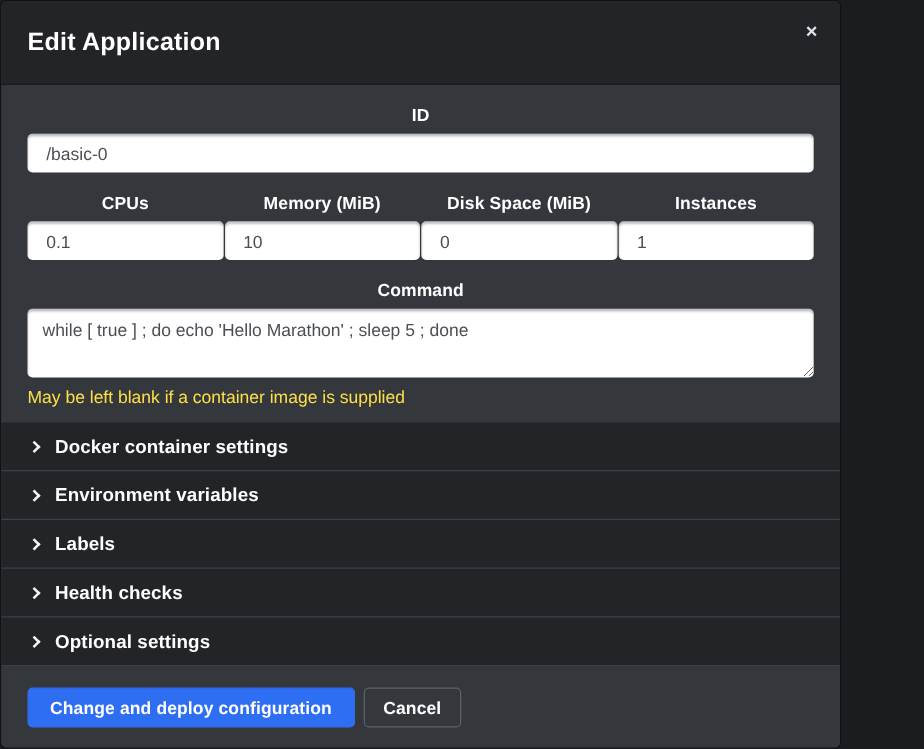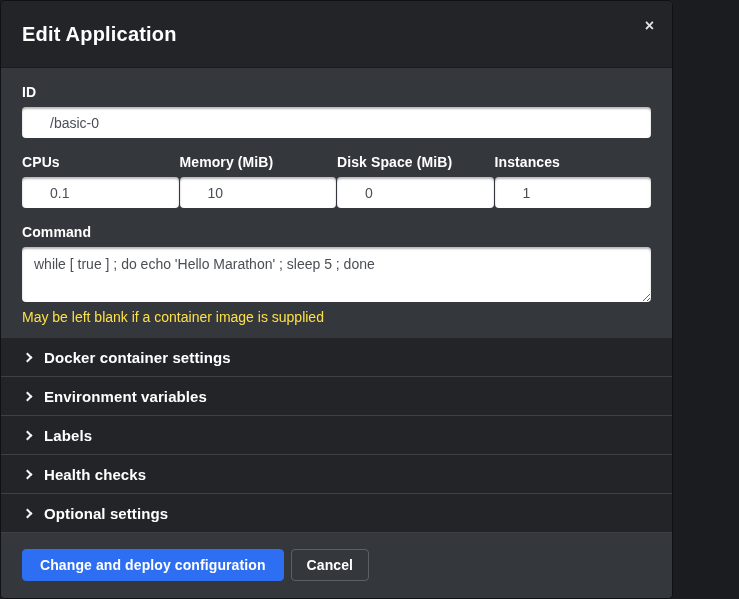--- a/index.html
+++ b/index.html
@@ -31,27 +31,27 @@
     line-height:1; padding:4px 6px;
     font-family:"Liberation Sans", sans-serif;
   }
 
   
   .modal-form { background:#34373c; padding:16px 21px 13px; flex:none; }
   .form-group { margin-bottom:16px; }
   .form-group:last-child { margin-bottom:0; }
   .field-label {
     display:block; color:#ffffff; font-size:14px; font-weight:bold;
-    margin-bottom:7px; letter-spacing:.1px;
+    margin-bottom:7px; letter-spacing:.1px;text-align:center;
   }
   .form-control {
     width:100%; height:31px;
     background:#ffffff; border:none; border-radius:4px;
     box-shadow: inset 0 2px 2px rgba(0,0,0,0.28);
-    padding:0 28px;
+    padding:0 15px;
     font-size:14px; color:#4b4f54;
     font-family:"Liberation Sans", sans-serif;
     outline:none;
   }
   textarea.form-control {
     height:55px; padding:7px 12px; resize:vertical; line-height:1.45; display:block;
   }
   .row4 { display:grid; grid-template-columns:repeat(4,1fr); column-gap:1px; margin-bottom:16px; }
   .help-text { color:#fde047; font-size:14px; margin-top:7px; }
 
@@ -66,21 +66,21 @@
     width:7px; height:7px; flex:none;
     border-top:2px solid #f2f4f6; border-right:2px solid #f2f4f6;
     transform:rotate(45deg);
     margin-right:13px; margin-left:1px;
   }
   .section-label { color:#ffffff; font-size:15px; font-weight:bold; letter-spacing:.1px; }
 
   
   .modal-footer {
     background:#34373c; flex:1;
-    padding:16px 21px; display:flex; align-items:flex-start;
+    padding:16px 21px; display:flex; align-items:center;
   }
   .btn {
     height:32px; border-radius:4px; cursor:pointer;
     font-size:14px; font-weight:bold; letter-spacing:.1px;
     font-family:"Liberation Sans", sans-serif;
     display:inline-flex; align-items:center;
   }
   .btn-primary { background:#2e6ef2; border:1px solid #2e6ef2; color:#ffffff; padding:0 17px; }
   .btn-cancel  { background:transparent; border:1px solid #5d6166; color:#ffffff; padding:0 15px; margin-left:7px; }
 </style>

